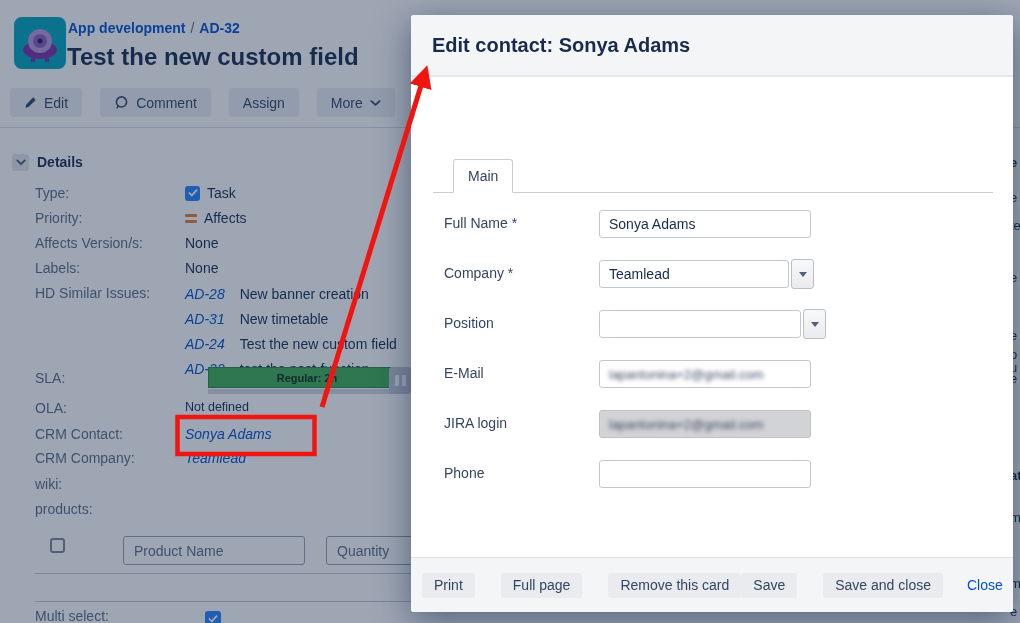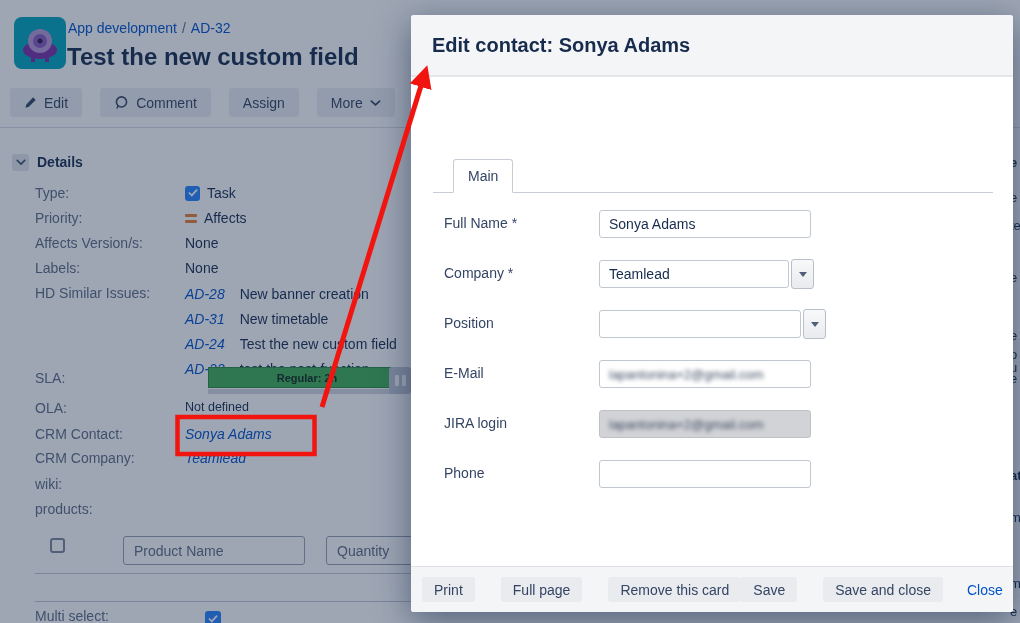--- a/index.html
+++ b/index.html
@@ -4,21 +4,21 @@
 <style>
   * { margin:0; padding:0; box-sizing:border-box; }
   html,body { width:1020px; height:623px; }
   body { font-family:"Liberation Sans", sans-serif; position:relative; overflow:hidden; background:#fff; }
   #stage { position:absolute; inset:0; width:1020px; height:623px; overflow:hidden; }
 
   
   .page { position:absolute; inset:0; background:#fff; }
   .avatar { position:absolute; left:14px; top:17px; width:52px; height:52px; border-radius:8px; background:#00a5ba; overflow:hidden; }
   .breadcrumb { position:absolute; left:68px; top:20px; font-size:14px; color:#0052cc; }
-  .breadcrumb a { color:#0052cc; text-decoration:none; }
+  .breadcrumb a { color:#0052cc; text-decoration:none;font-weight:bold; }
   .breadcrumb .sep { color:#5e6c84; padding:0 5px; }
   .page-title { position:absolute; left:67px; top:43px; font-size:24px; font-weight:bold; color:#172b4d; }
 
   .toolbar { position:absolute; left:10px; top:88px; display:flex; gap:18px; }
   .tb-btn { height:29px; display:flex; align-items:center; gap:7px; padding:0 14px; background:#eceef1;
             border-radius:3px; font-size:14px; color:#344563; cursor:pointer; white-space:nowrap; }
   .tb-btn svg { flex:0 0 auto; }
   .toolbar-divider { position:absolute; left:0; top:127px; width:1020px; height:1px; background:#d8dce3; }
 
   .details-header { position:absolute; left:12px; top:154px; display:flex; align-items:flex-start; gap:8px; }
@@ -82,21 +82,21 @@
   .fake-input { width:212px; height:28px; border:1px solid #c1c7d0; border-radius:3px; background:#fff;
                 display:flex; align-items:center; padding:0 9px; overflow:hidden; }
   .fake-input.disabled { background:#d2d3d6; border-color:#bfc1c6; }
   .blurred { font-size:13px; color:#3e4a63; filter:blur(2.3px); white-space:nowrap; }
   .sel-box { height:28px; border:1px solid #c1c7d0; border-radius:3px; background:#fff; display:flex; align-items:center;
              padding:0 9px; font-size:14px; color:#172b4d; }
   .sel-btn { width:23px; height:30px; margin-left:2px; margin-top:-1px; border:1px solid #b9bfc9; border-radius:3px;
              background:linear-gradient(#f8f9fa,#e9ebee); display:flex; align-items:center; justify-content:center; }
   .caret { width:0; height:0; border-left:4px solid transparent; border-right:4px solid transparent; border-top:5px solid #505f79; }
 
-  .dlg-footer { height:46px; background:#f4f5f7; border-top:1px solid #dfe1e6; border-radius:0 0 3px 3px;
+  .dlg-footer { height:55px; background:#f4f5f7; border-top:1px solid #dfe1e6; border-radius:0 0 3px 3px;
                 display:flex; align-items:center; padding:0 11px; }
   .ft-btn { height:25px; padding:0 12px; background:#e9ebef; border-radius:3px; font-size:14px; color:#344563;
             display:flex; align-items:center; cursor:pointer; white-space:nowrap; }
   .ft-btn + .ft-btn { margin-left:26px; }
   .ft-save { margin-left:auto !important; }
   .ft-close { margin-left:24px; margin-right:10px; font-size:14px; color:#0052cc; cursor:pointer; }
 
   
   .annot { position:absolute; inset:0; pointer-events:none; }
 </style>

